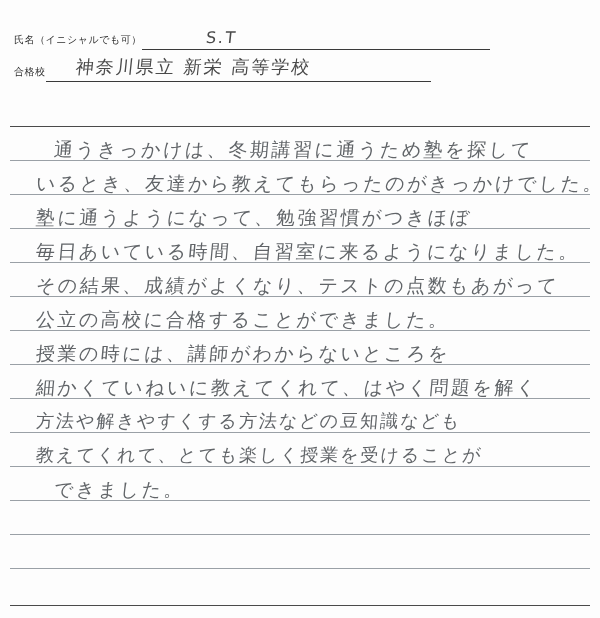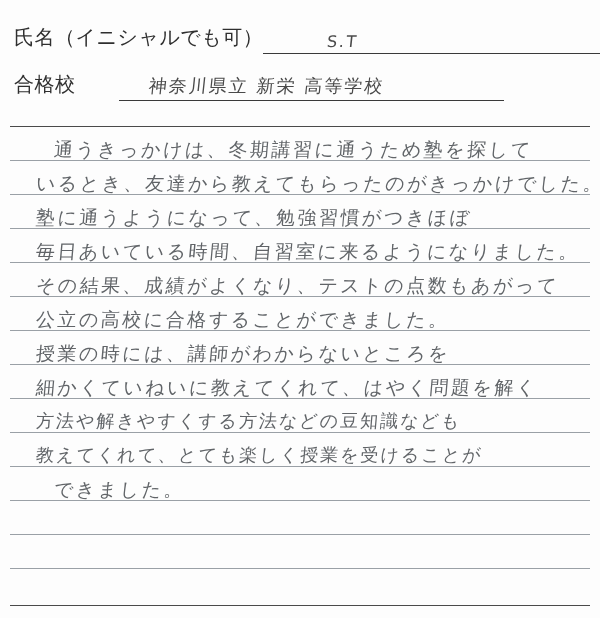--- a/index.html
+++ b/index.html
@@ -32,24 +32,24 @@
     height: 118px;
   }
 
   .field-row {
     position: absolute;
     display: flex;
     align-items: flex-end;
     left: 14px;
   }
   .field-row.name { top: 24px; }
-  .field-row.school { top: 71px; gap: 43px; }
+  .field-row.school { top: 56px; }
 
   .field-label {
-    font-size: 20px;
+    font-size: 10px;
     letter-spacing: 0.5px;
     color: #2f2f2f;
     white-space: nowrap;
     padding-bottom: 3px;
     font-family: "DejaVu Sans", sans-serif;
   }
 
   .field-underline {
     border-bottom: 1.5px solid #3a3a3a;
     display: flex;

